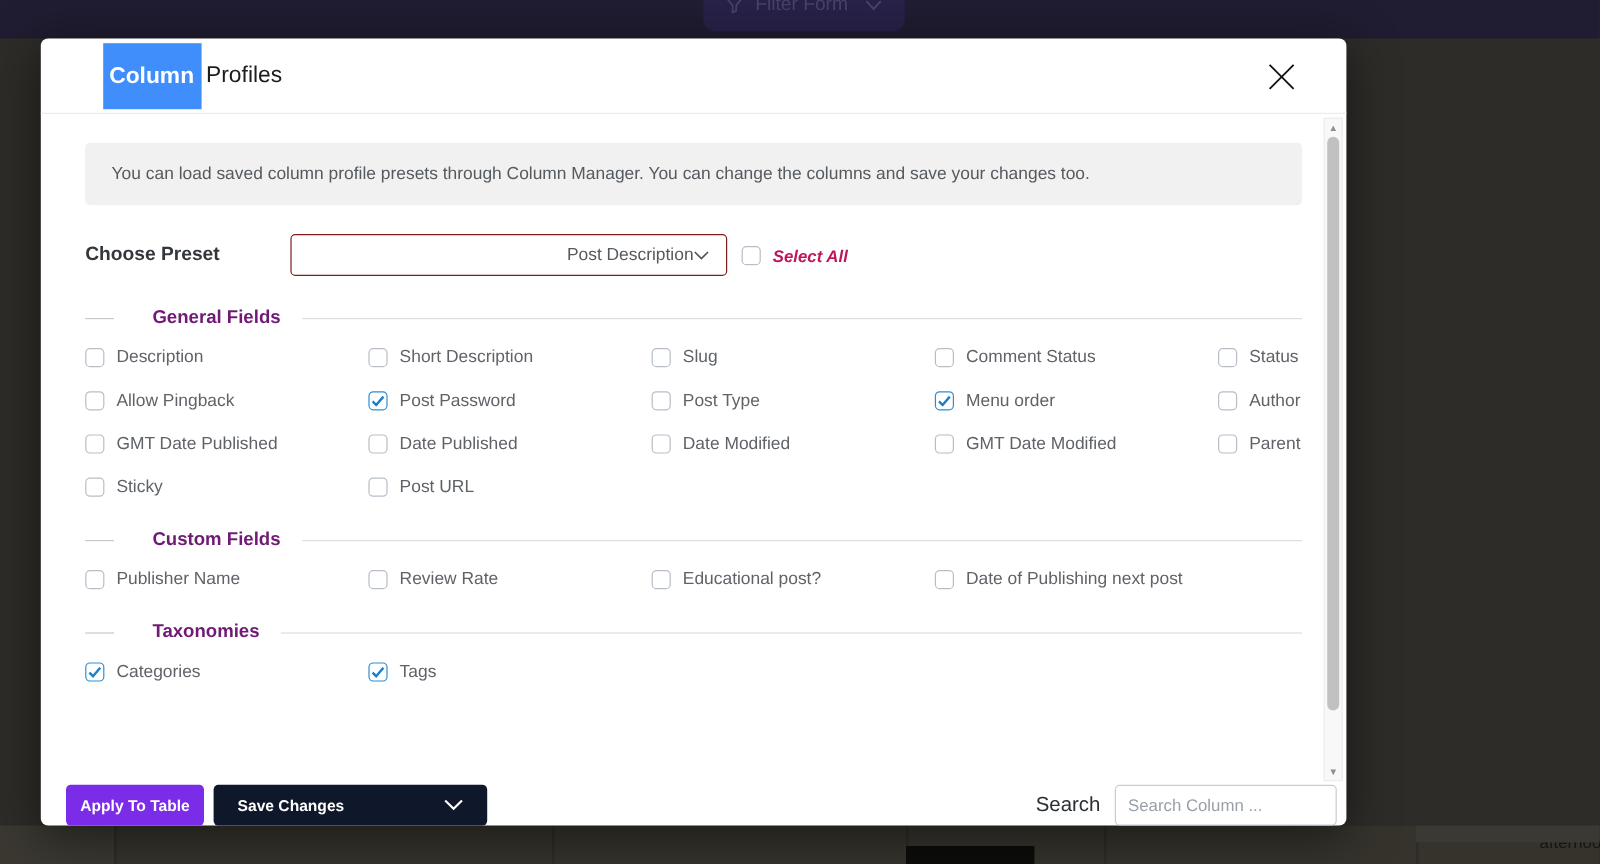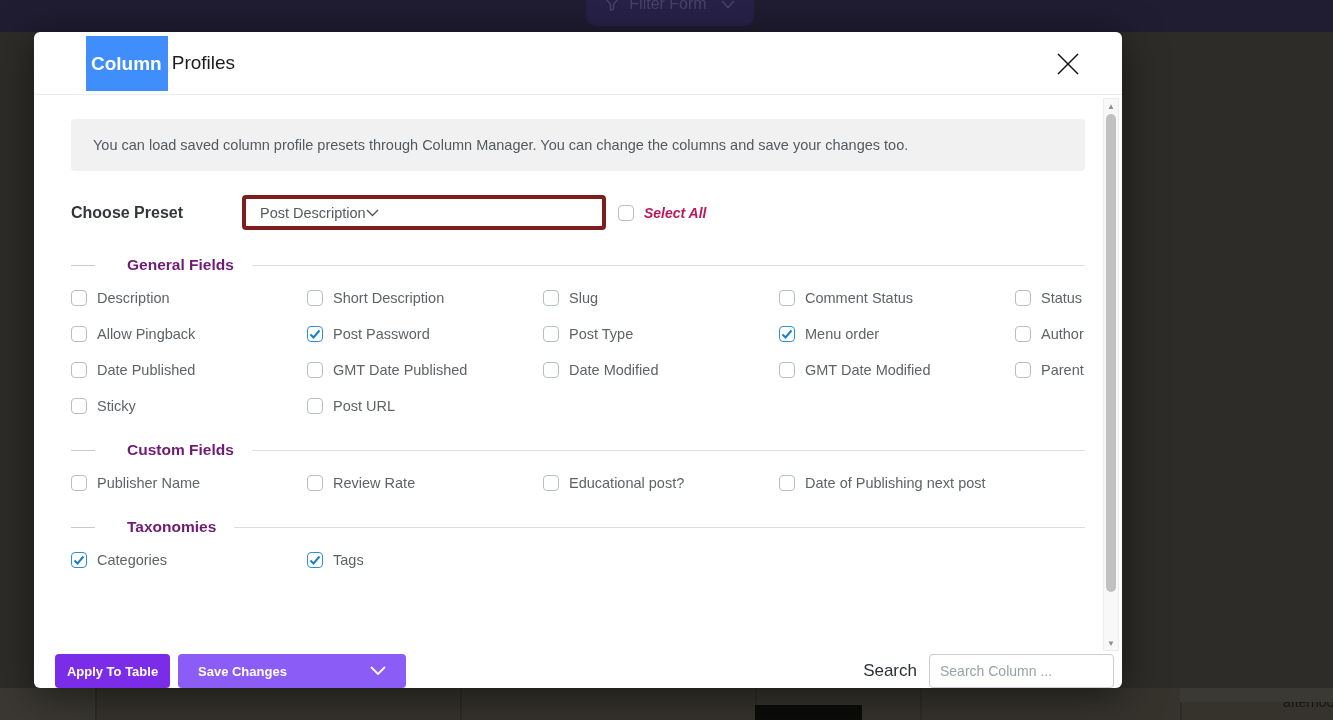--- a/index.html
+++ b/index.html
@@ -32,22 +32,22 @@
     cursor:pointer; display:flex; align-items:center; justify-content:center; }
 
   .modal-body { position:absolute; left:0; top:64px; right:20px; bottom:66px;
     padding:23px 17px 0 37px; overflow:hidden; }
 
   .banner { background:#f1f1f1; border-radius:4px; padding:18px 22px; font-size:14.5px;
     color:#555a5f; margin-bottom:24px; }
 
   .preset-row { display:flex; align-items:center; margin-bottom:20px; }
   .preset-label { font-size:16px; font-weight:700; color:#33373c; width:171px; }
-  .select-box { width:364px; height:35px; border:4px solid #7f1d1d; border-radius:4px;
-    display:flex; align-items:center; justify-content:flex-start; padding:0 14px;
+  .select-box { width:364px; height:35px; border:1px solid #7f1d1d; border-radius:4px;
+    display:flex; align-items:center; justify-content:flex-end; padding:0 14px;
     font-size:14.5px; color:#555a5f; background:#fff; cursor:pointer; }
   .select-all-wrap { margin-left:12px; }
   .select-all-wrap .cb-label { font-weight:700; color:#be185d; font-size:14px;font-style:italic; }
 
   .section-head { display:flex; align-items:center; margin:26px 0 14px 0; }
   .section-head .dash { width:24px; height:1px; background:#c9c9c9; margin-right:12px; }
   .section-head .sec-title { font-size:15.5px; font-weight:700; color:#701a75; white-space:nowrap;margin-left:20px; }
   .section-head .line { flex:1; height:1px; background:#dedede; margin-left:18px; }
 
   .cb-grid { display:grid; grid-template-columns:repeat(5,236px); row-gap:17px; margin-bottom:4px; }
@@ -69,21 +69,21 @@
   .scroll-arrow.down { bottom:0; }
   .scroll-thumb { position:absolute; left:2px; top:15px; width:10px; height:478px;
     background:#c1c1c1; border-radius:5px; cursor:pointer; }
 
   
   .modal-footer { position:absolute; left:0; bottom:0; width:100%; height:66px;
     display:flex; align-items:flex-end; padding:0 8px 0 21px; }
   .btn { border:none; border-radius:4px; height:34px; color:#fff; font-weight:700;
     font-size:13px; cursor:pointer; font-family:inherit; }
   .btn-apply { background:#7b2ce8; width:115px; margin-right:8px; }
-  .btn-save { background:#8b5cf6; width:228px; display:flex; align-items:center;
+  .btn-save { background:#0f172a; width:228px; display:flex; align-items:center;
     justify-content:space-between; padding:0 20px; }
   .footer-right { margin-left:auto; display:flex; align-items:center; gap:12px; }
   .search-label { font-size:17px; color:#2b2f33; }
   .search-input { width:185px; height:34px; border:1px solid #c9ccd1; border-radius:4px;
     padding:0 10px; font-size:14px; color:#444; font-family:inherit; }
   .search-input::placeholder { color:#9aa0a8; }
 </style>
 </head>
 <body>
 
@@ -197,25 +197,25 @@
               </svg>
             </span>
             <span class="cb-label">Menu order</span>
           </label>
           <label class="cb-item">
             <span class="cb"></span>
             <span class="cb-label">Author</span>
           </label>
           <label class="cb-item">
             <span class="cb"></span>
+            <span class="cb-label">GMT Date Published</span>
+          </label>
+          <label class="cb-item">
+            <span class="cb"></span>
             <span class="cb-label">Date Published</span>
-          </label>
-          <label class="cb-item">
-            <span class="cb"></span>
-            <span class="cb-label">GMT Date Published</span>
           </label>
           <label class="cb-item">
             <span class="cb"></span>
             <span class="cb-label">Date Modified</span>
           </label>
           <label class="cb-item">
             <span class="cb"></span>
             <span class="cb-label">GMT Date Modified</span>
           </label>
           <label class="cb-item">

